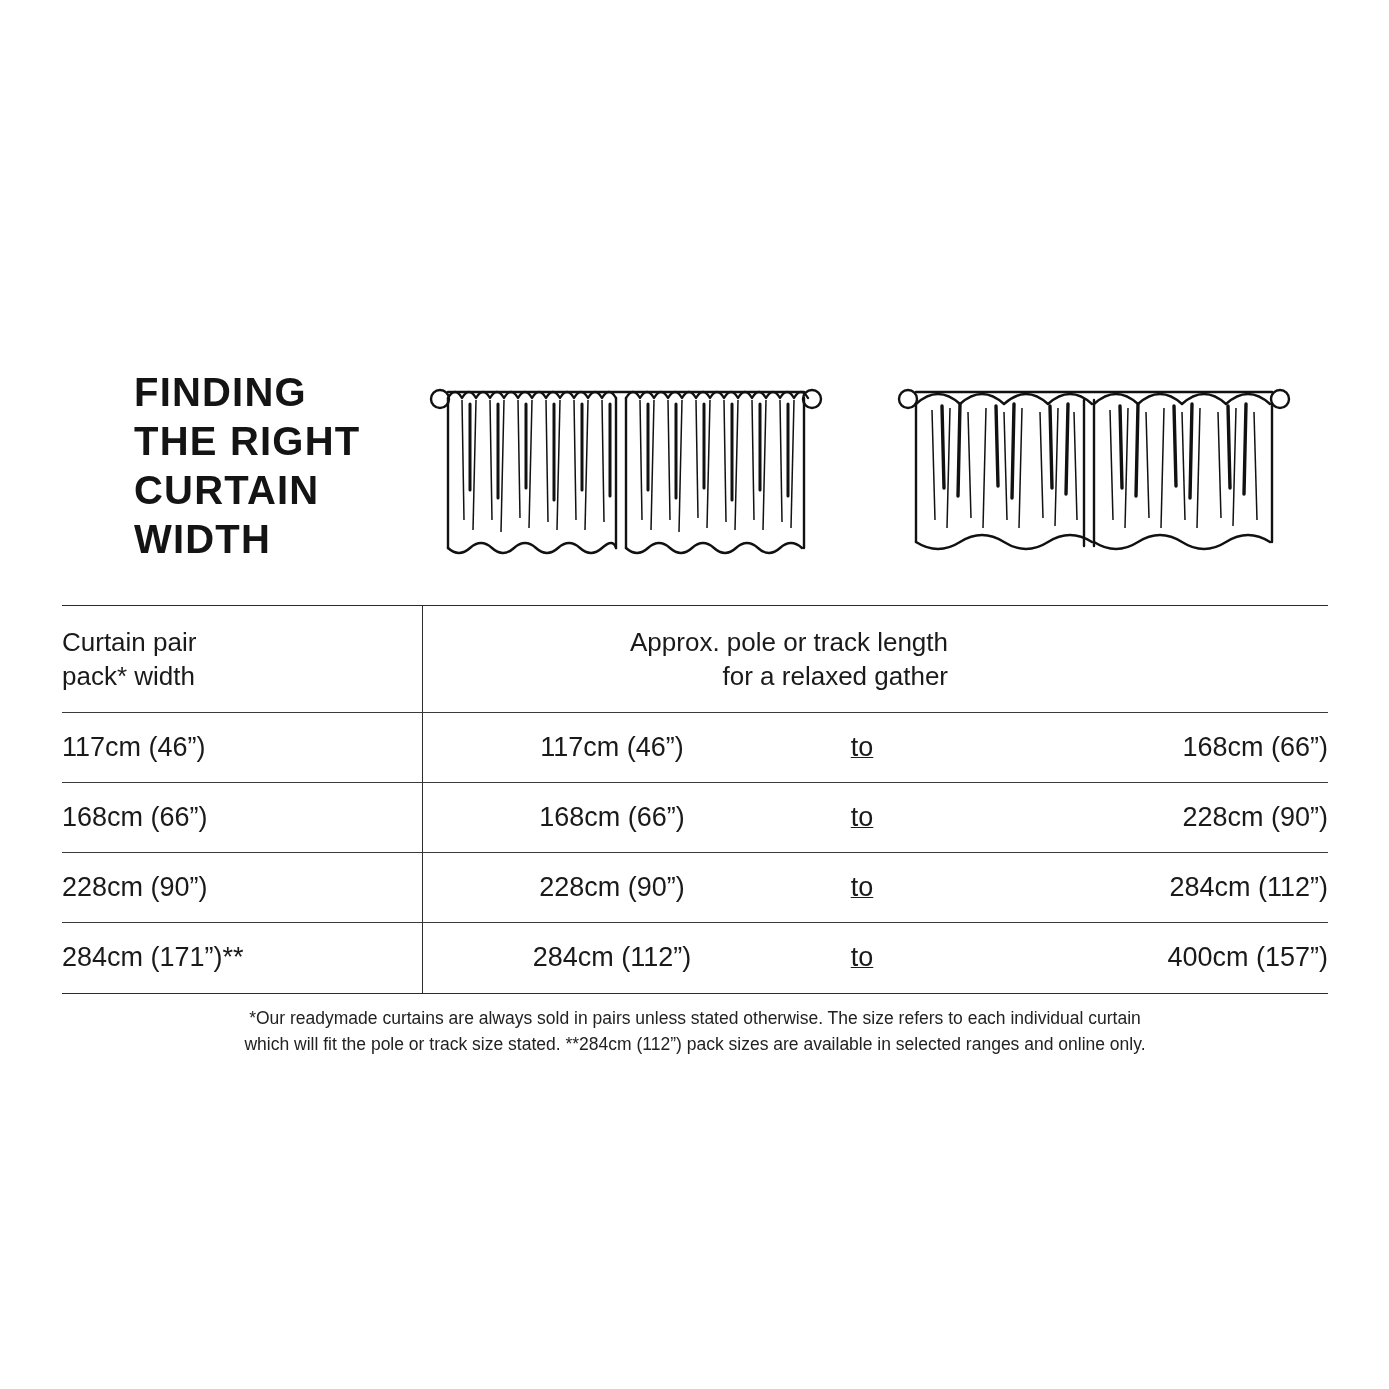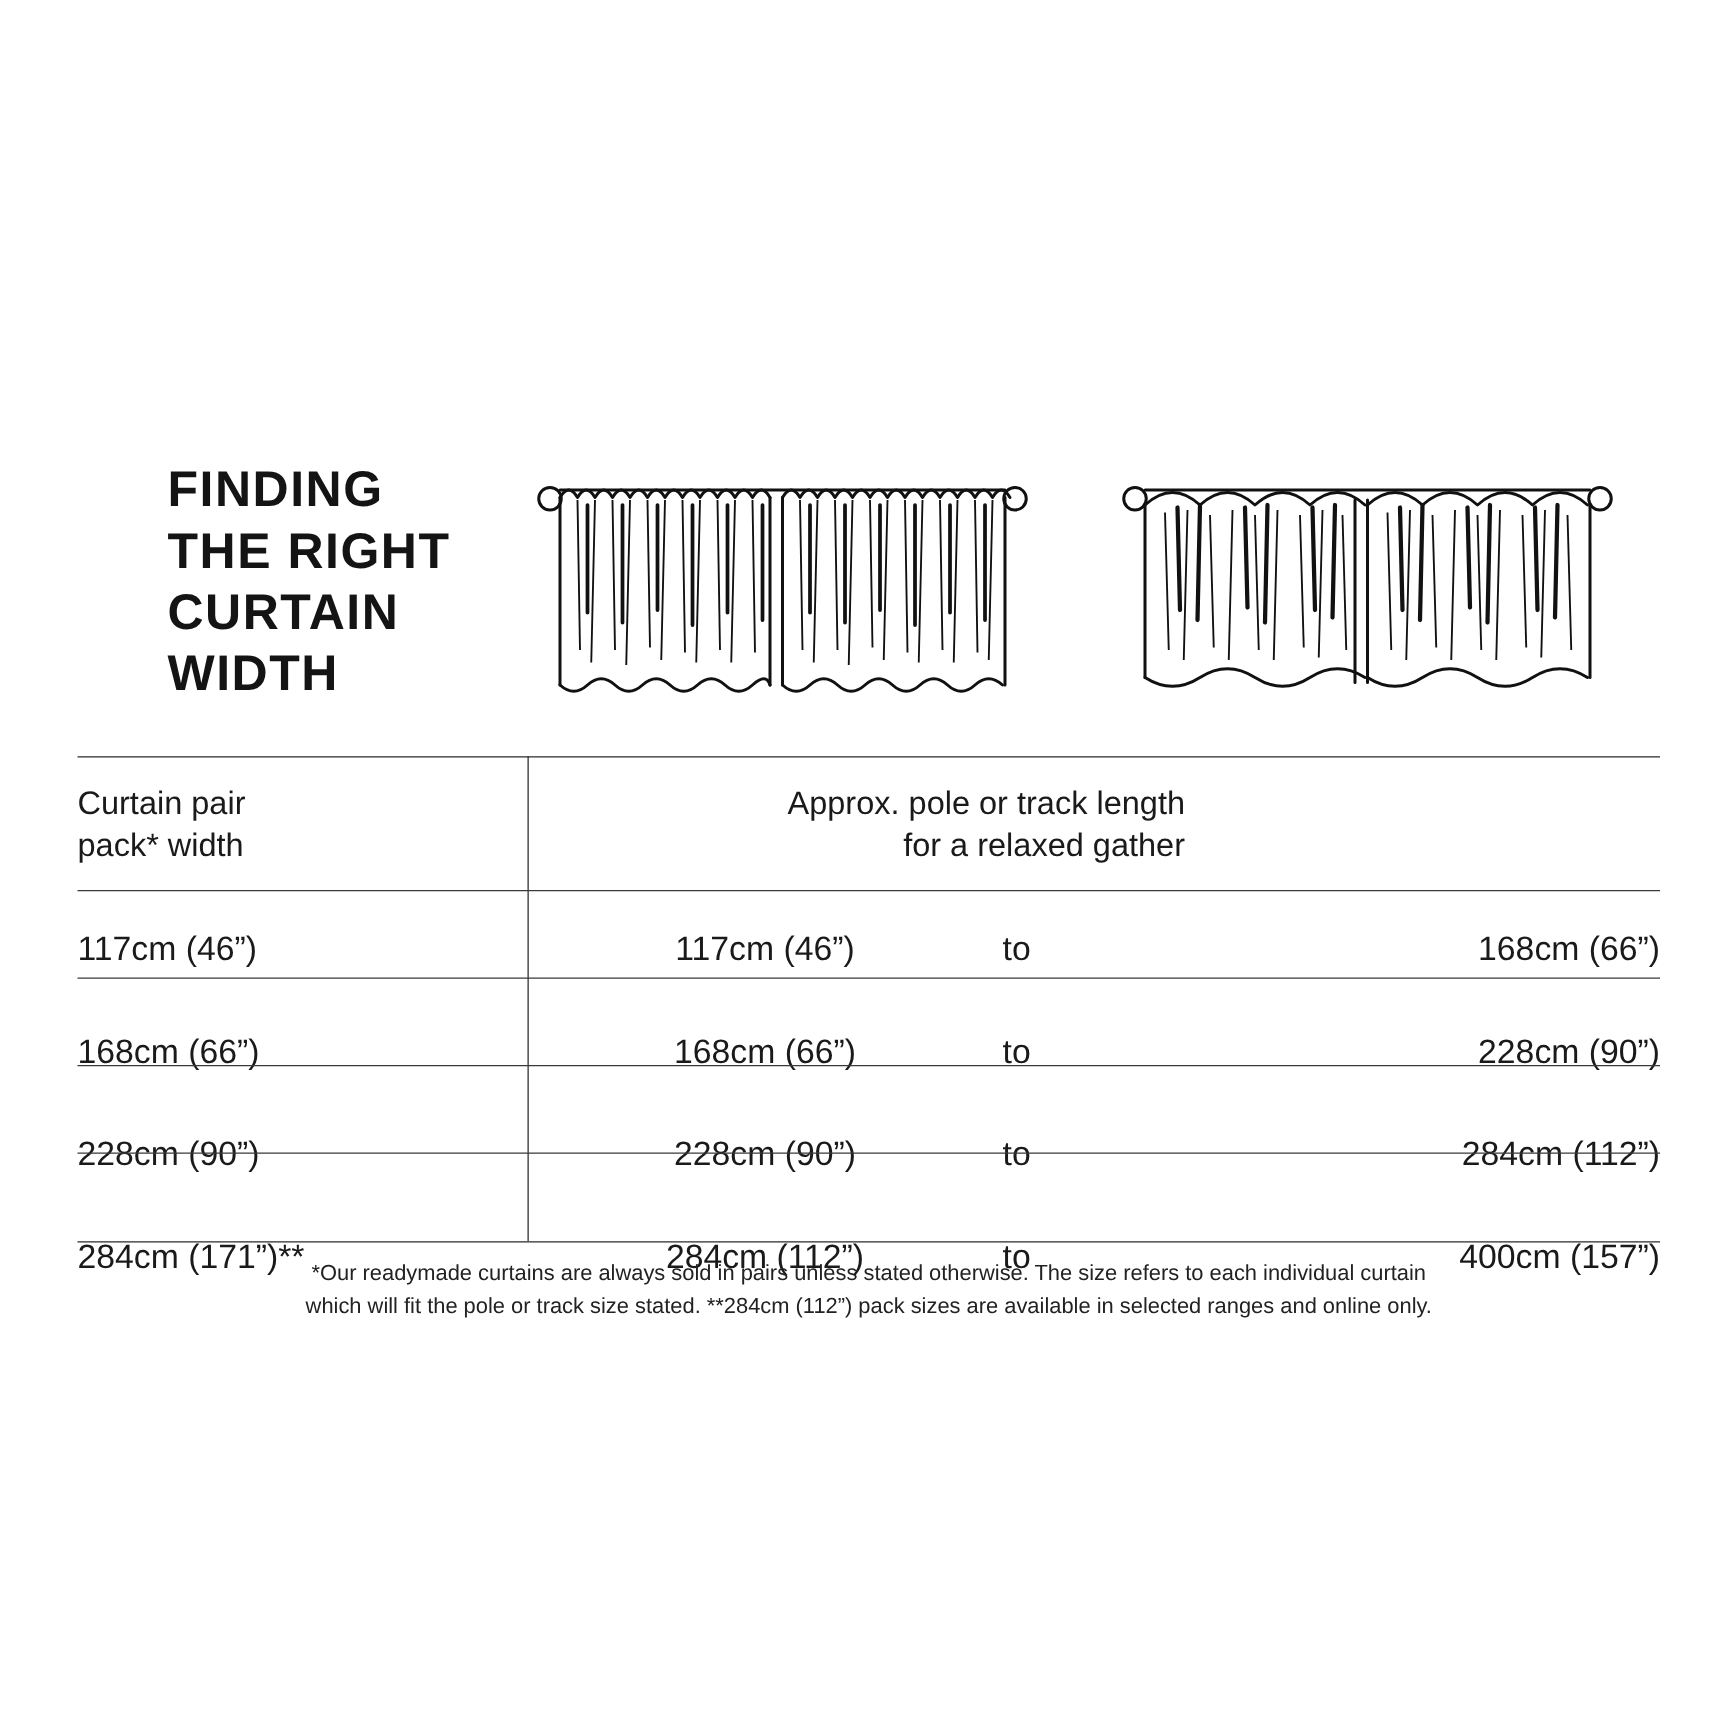--- a/index.html
+++ b/index.html
@@ -91,22 +91,23 @@
     width: 360px;
     box-sizing: border-box;
   }
   .c2 {
     width: 380px;
     text-align: center;
     box-sizing: border-box;
   }
   .cto {
     width: 120px;
-    text-align: left;
-    box-sizing: border-box;
+    text-align: center;
+    box-sizing: border-box;
+    text-decoration: underline;
   }
   .c3 {
     width: 406px;
     text-align: right;
     box-sizing: border-box;
   }
 
   .head-row {
     height: 106px;
     align-items: center;
@@ -114,21 +115,20 @@
   .head-text {
     font-size: 26px;
     line-height: 34px;
     color: #1a1a1a;
     white-space: pre-line;
     font-weight: normal;
   }
   .data-row {
     height: 70px;
     align-items: center;
-    margin-top: 12px;
   }
   .data-text {
     font-size: 27px;
     line-height: 34px;
     color: #1a1a1a;
   }
 
   
   .footnote {
     position: absolute;

